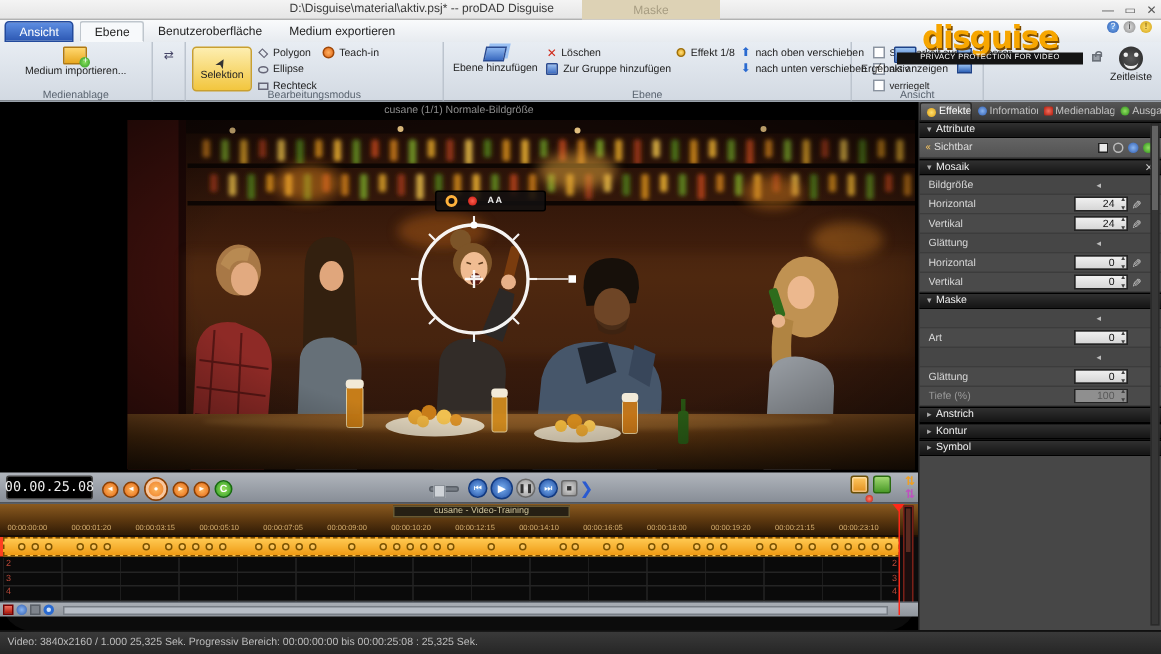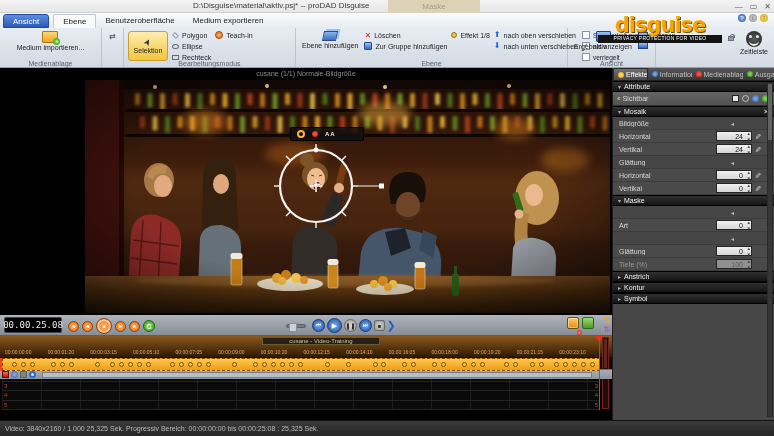--- a/index.html
+++ b/index.html
@@ -101,21 +101,21 @@
   .valbox { width:36px; height:10px; background:linear-gradient(#f0f0f0,#d6d6d6); border:1px solid #242424; color:#111; font-size:7px; display:flex; align-items:center; justify-content:flex-end; padding-right:8px; position:relative; flex:none; }
   .valbox::before { content:"▴"; position:absolute; right:1px; top:-2px; font-size:5px; color:#444; }
   .valbox::after { content:"▾"; position:absolute; right:1px; bottom:-2px; font-size:5px; color:#444; }
   .valbox.dis { background:#8f8f8f; color:#5a5a5a; }
   .pencil { width:10px; text-align:center; color:#ccc; font-size:8px; flex:none; transform:rotate(90deg); }
   .pgap { width:10px; flex:none; }
   .pscroll { position:absolute; right:1px; top:14px; bottom:3px; width:6px; background:#363636; border:1px solid #2a2a2a; }
   .pscroll::before { content:""; position:absolute; left:0; right:0; top:1px; height:56px; background:#636363; }
 
   
-  .timeline { position:absolute; top:315px; left:0; width:612px; height:74px; background:#0c0c0c;border-radius:23px; }
+  .timeline { position:absolute; top:315px; left:0; width:612px; height:106px; background:#0c0c0c;border-radius:23px; }
   .tl-controls { position:absolute; top:0; left:0; right:0; height:21px; background:linear-gradient(#b0b5bc,#878d96); border-bottom:1px solid #5a5f66; }
   .tcode { position:absolute; left:4px; top:2px; width:58px; height:16px; background:#000; color:#ececec; font-size:9px; font-family:"DejaVu Sans Mono","Liberation Mono",monospace; display:flex; align-items:center; justify-content:center; border-radius:2px; border:1px solid #444; }
   .kbtns { position:absolute; left:68px; top:3px; display:flex; gap:3px; align-items:center; }
   .ob { width:11px; height:11px; border-radius:50%; background:radial-gradient(#ffb860,#e46612); border:1px solid #8a4004; color:#fff; font-size:5px; display:flex; align-items:center; justify-content:center; }
   .ob.big { width:16px; height:16px; box-shadow:inset 0 0 0 2px #fff8; }
   .gb { width:12px; height:12px; border-radius:50%; background:radial-gradient(#9ae060,#2a9a20); border:1px solid #186a10; color:#fff; font-size:7px; font-weight:bold; display:flex; align-items:center; justify-content:center; }
   .playbar { position:absolute; left:286px; top:3px; display:flex; gap:2px; align-items:center; }
   .mini-slider { width:20px; height:4px; background:#777d85; border:1px solid #5a6068; border-radius:2px; position:relative; margin-right:4px; }
   .mini-slider::before { content:""; position:absolute; left:2px; top:-2px; width:6px; height:7px; background:#cfd3d8; border:1px solid #8a9098; }
   .pb { width:13px; height:13px; border-radius:50%; background:radial-gradient(#7ab0f0,#1c4aa0); color:#fff; font-size:6px; display:flex; align-items:center; justify-content:center; border:1px solid #123a80; }

